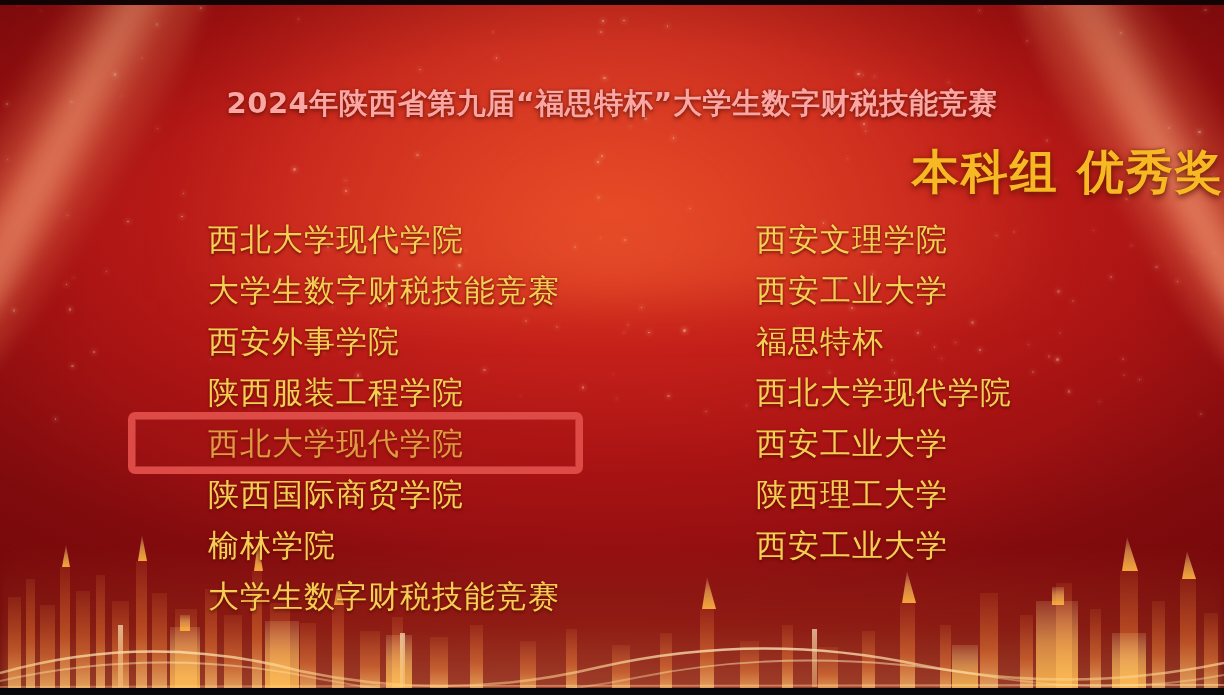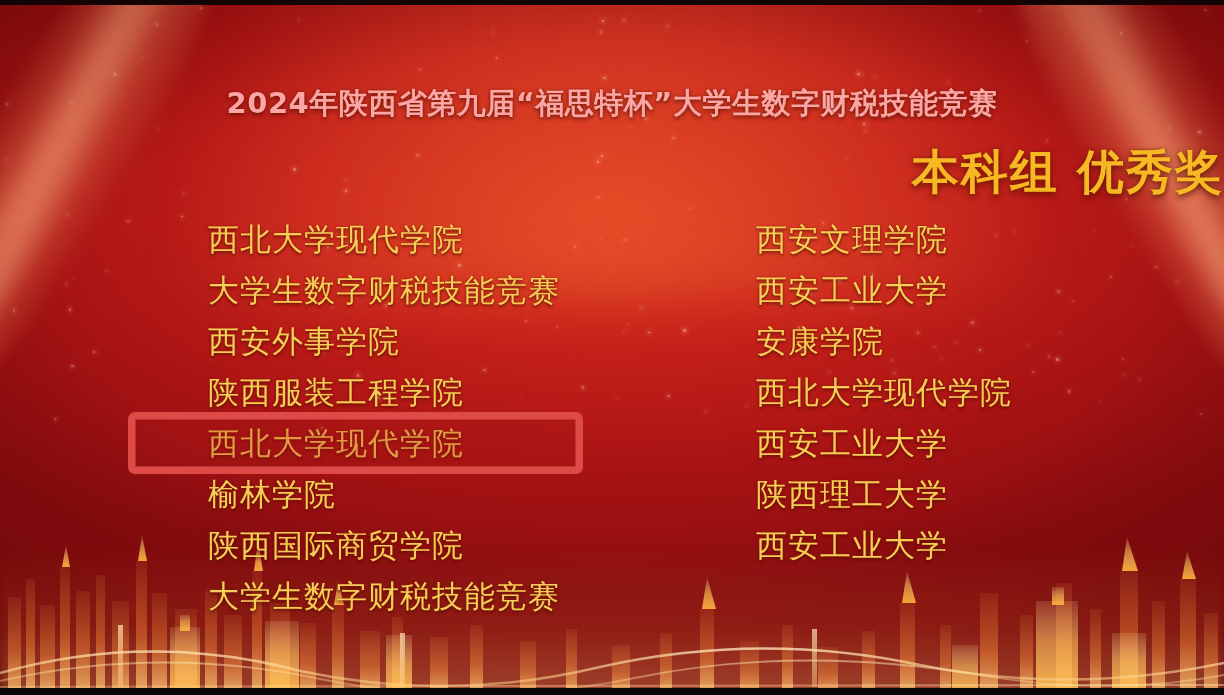--- a/index.html
+++ b/index.html
@@ -388,29 +388,29 @@
     <div class="subtitle">本科组  优秀奖</div>
 
     <div class="columns">
 
       <div class="col col-left">
         <div class="award-item">西北大学现代学院</div>
         <div class="award-item">大学生数字财税技能竞赛</div>
         <div class="award-item">西安外事学院</div>
         <div class="award-item">陕西服装工程学院</div>
         <div class="award-item">西北大学现代学院</div>
+        <div class="award-item">陕西国际商贸学院</div>
         <div class="award-item">榆林学院</div>
-        <div class="award-item">陕西国际商贸学院</div>
         <div class="award-item">大学生数字财税技能竞赛</div>
       </div>
 
       <div class="col col-right">
         <div class="award-item">西安文理学院</div>
         <div class="award-item">西安工业大学</div>
-        <div class="award-item">安康学院</div>
+        <div class="award-item">福思特杯</div>
         <div class="award-item">西北大学现代学院</div>
         <div class="award-item">西安工业大学</div>
         <div class="award-item">陕西理工大学</div>
         <div class="award-item">西安工业大学</div>
       </div>
 
     </div>
 
     <div class="highlight-box"></div>
   </div>

